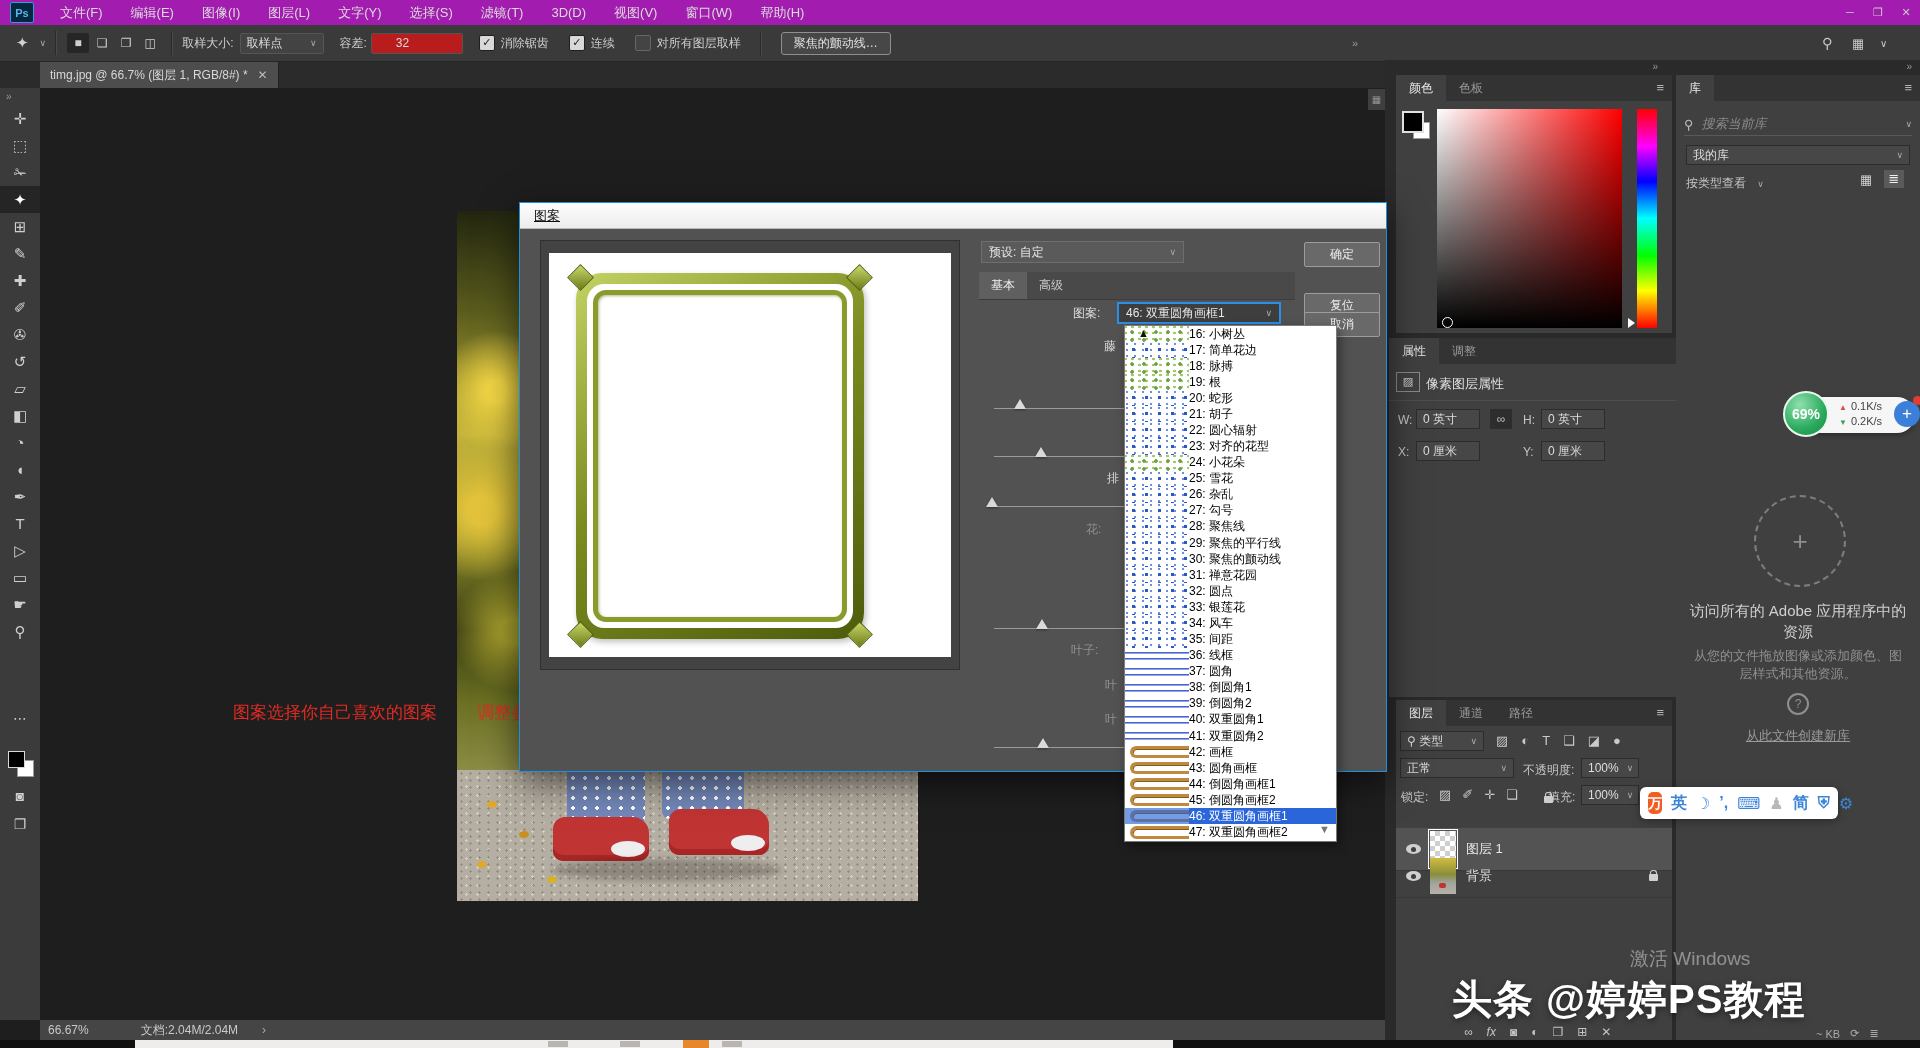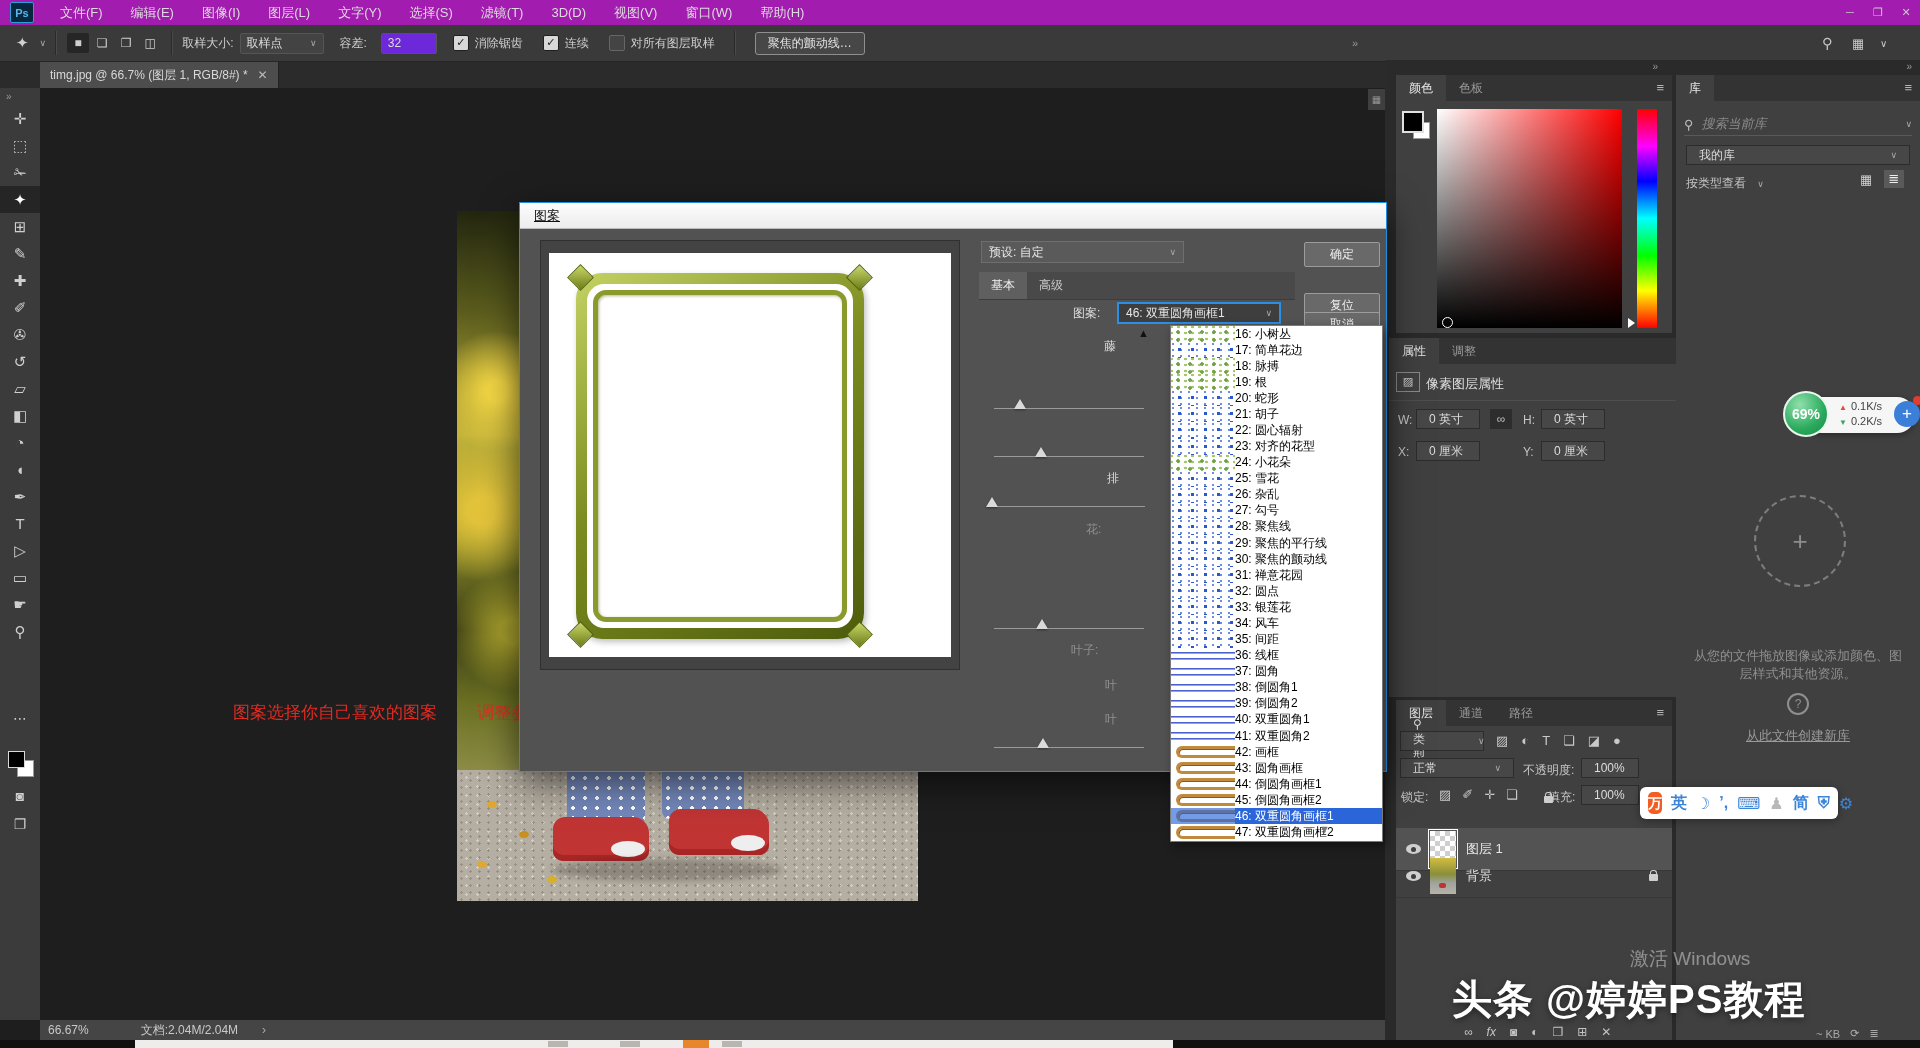--- a/index.html
+++ b/index.html
@@ -16,22 +16,22 @@
   .winbtn{width:28px;line-height:25px;text-align:center;color:#c8c8c8;font-size:11px;}
   #optionsbar{left:0;top:25px;width:1920px;height:36px;background:#3a3a3a;border-bottom:1px solid #262626;
     display:flex;align-items:center;color:#cfcfcf;font-size:12px;}
   .sep{width:1px;height:24px;background:#2a2a2a;border-right:1px solid #4a4a4a;margin:0 9px;}
   .obar-icon{color:#d0d0d0;font-size:15px;margin:0 3px;}
   .modebtn{width:22px;height:20px;margin:0 1px;display:flex;align-items:center;justify-content:center;
     color:#cfcfcf;font-size:12px;border-radius:2px;}
   .modebtn.selected{background:#262626;}
   .dropfield{background:#434343;border:1px solid #555;border-radius:2px;height:19px;display:flex;
     align-items:center;padding:0 6px;color:#ddd;min-width:70px;justify-content:space-between;margin-left:6px;}
-  .numfield{background:#6d28d9;border:1px solid #555;border-radius:2px;height:19px;width:42px;
-    display:flex;align-items:center;padding:0 6px;color:#ddd;margin-left:14px;}
+  .numfield{background:#b91c1c;border:1px solid #555;border-radius:2px;height:19px;width:42px;
+    display:flex;align-items:center;padding:0 24px;color:#ddd;margin-left:4px;}
   .chev{color:#aaa;font-size:9px;margin-left:8px;}
   .cbrow{display:flex;align-items:center;margin:0 10px;}
   .cbox{width:14px;height:14px;background:#d8d8d8;border:1px solid #1f1f1f;border-radius:2px;margin-right:6px;
     color:#1a1a1a;font-size:11px;line-height:13px;text-align:center;font-weight:bold;}
   .cbrow:not(.checked) .cbox{background:#444;border:1px solid #666;}
   .push-btn{border:1px solid #8f8f8f;border-radius:3px;background:#474747;color:#e3e3e3;font-size:12px;
     padding:2px 12px;margin-left:10px;}
   
   #tabbar{left:0;top:62px;width:1385px;height:26px;background:#2b2b2b;display:flex;align-items:flex-end;}
   #doctab{margin-left:40px;height:26px;background:#4d4d4d;color:#d8d8d8;font-size:12px;display:flex;
@@ -88,21 +88,21 @@
     color:#efefef;font-size:12px;text-align:center;line-height:22px;}
   #dlg-tabs{position:absolute;left:459px;top:69px;width:316px;height:27px;background:#494949;border-bottom:1px solid #3c3c3c;display:flex;}
   .dlg-tab{padding:0 12px;line-height:27px;font-size:12px;color:#c9c9c9;}
   .dlg-tab.active{background:#5f5f5f;color:#f0f0f0;}
   .slider-track{position:absolute;height:1px;background:#9a9a9a;}
   .slider-handle{position:absolute;width:0;height:0;border-left:6px solid transparent;border-right:6px solid transparent;
     border-bottom:10px solid #d9d9d9;filter:drop-shadow(0 1px 1px rgba(0,0,0,.4));}
   .dim-label{position:absolute;color:#8f8f8f;font-size:12px;}
   .lit-label{position:absolute;color:#dedede;font-size:12px;}
   
-  #plist{left:1170px;top:325px;width:211px;height:515px;background:#fff;border:1px solid #7a7a7a;
+  #plist{left:1124px;top:325px;width:211px;height:515px;background:#fff;border:1px solid #7a7a7a;
     z-index:60;box-shadow:3px 4px 10px rgba(0,0,0,.4);overflow:hidden;}
   .prow{display:flex;align-items:center;height:16.09px;color:#000;}
   .prow .plabel{font-size:12px;white-space:nowrap;}
   .prow.selected{background:#2a65d9;color:#fff;}
   .prow.selected .thumb{opacity:.35;}
   .thumb{flex:0 0 64px;height:100%;position:relative;overflow:hidden;}
   .th-green{background-color:#fff;background-image:radial-gradient(circle,#6fa04a 1.5px,transparent 2px),
     radial-gradient(circle,#a4c768 1.1px,transparent 1.6px);background-size:12px 8px,7px 6px;background-position:1px 2px,4px 4px;}
   .th-blue{background-color:#fff;background-image:radial-gradient(circle,#2b57cc 1.5px,transparent 2px),
     radial-gradient(circle,#6d8ce2 1px,transparent 1.5px);background-size:13px 9px,8px 6px;background-position:2px 3px,6px 5px;}
@@ -114,21 +114,21 @@
   .list-arrow{position:absolute;z-index:70;font-size:11px;}
   
   #dock{left:1385px;top:60px;width:535px;height:988px;background:#2a2a2a;}
   .panel{position:absolute;background:#404040;}
   .ptabs{position:absolute;left:0;top:0;width:100%;height:26px;background:#333;display:flex;align-items:stretch;}
   .ptab{padding:0 13px;line-height:26px;font-size:12px;color:#999;}
   .ptab.active{background:#404040;color:#e8e8e8;}
   .pmenu{margin-left:auto;color:#b5b5b5;font-size:13px;line-height:26px;padding-right:8px;}
   .collapse{position:absolute;top:-14px;color:#999;font-size:10px;}
   .pfield{position:absolute;background:#474747;border:1px solid #2c2c2c;color:#ddd;font-size:12px;
-    display:flex;align-items:center;padding:0 12px;box-sizing:border-box;justify-content:space-between;gap:45px;}
+    display:flex;align-items:center;padding:0 6px;box-sizing:border-box;justify-content:space-between;}
   .plabel2{position:absolute;color:#c6c6c6;font-size:12px;}
   .icon-sm{color:#c9c9c9;font-size:13px;}
   .mini-lock{position:relative;width:9px;height:7px;background:#cfcfcf;border-radius:1px;display:inline-block;}
   .mini-lock::before{content:"";position:absolute;left:1px;top:-4px;width:5px;height:4px;border:1.5px solid #cfcfcf;
     border-bottom:none;border-radius:3px 3px 0 0;}
   .eye{width:15px;height:10px;background:#cfcfcf;border-radius:50%;position:relative;display:inline-block;}
   .eye::after{content:"";position:absolute;left:5px;top:2.5px;width:5px;height:5px;background:#3e3e3e;border-radius:50%;}
   .lrow{position:absolute;left:0;width:100%;height:42px;display:flex;align-items:center;border-bottom:1px solid #383838;}
   .lrow.selected{background:#535353;margin-top:16px;}
   .lthumb{width:26px;height:36px;margin-right:10px;}
@@ -655,20 +655,21 @@
       </div>
       <div class="plabel2" style="left:10px;top:100px">
         <span>按类型查看</span> <span class="chev">∨</span>
       </div>
       <span class="abs" style="left:184px;top:97px;color:#cfcfcf;font-size:13px">▦</span>
       <span class="abs" style="left:208px;top:95px;width:20px;height:18px;background:#5a5a5a;color:#efefef;font-size:13px;
             text-align:center;line-height:18px">≣</span>
       <div class="dash-circle" style="left:78px;top:420px;width:88px;height:88px">
         <span>+</span>
       </div>
+      <div class="lib-center" style="left:12px;top:525px;width:220px;color:#cfcfcf;font-size:15px;line-height:21px">访问所有的 Adobe 应用程序中的资源</div>
       <div class="lib-center" style="left:12px;top:572px;width:220px;color:#8f8f8f;font-size:13px;line-height:18px">从您的文件拖放图像或添加颜色、图层样式和其他资源。</div>
       <div class="lib-center" style="left:104px;top:618px;width:36px">
         <span style="display:inline-block;width:18px;height:18px;border:2px solid #8f8f8f;border-radius:50%;color:#8f8f8f;
               font-size:12px;line-height:18px">?</span>
       </div>
       <div class="lib-center" style="left:12px;top:652px;width:220px;color:#9a9a9a;font-size:13px;text-decoration:underline">从此文件创建新库</div>
       <div class="abs" style="left:140px;top:952px;color:#a8a8a8;font-size:11px;display:flex;gap:10px;align-items:center">
         <span>~ KB</span>
         <span>⟳</span>
         <span>≣</span>

